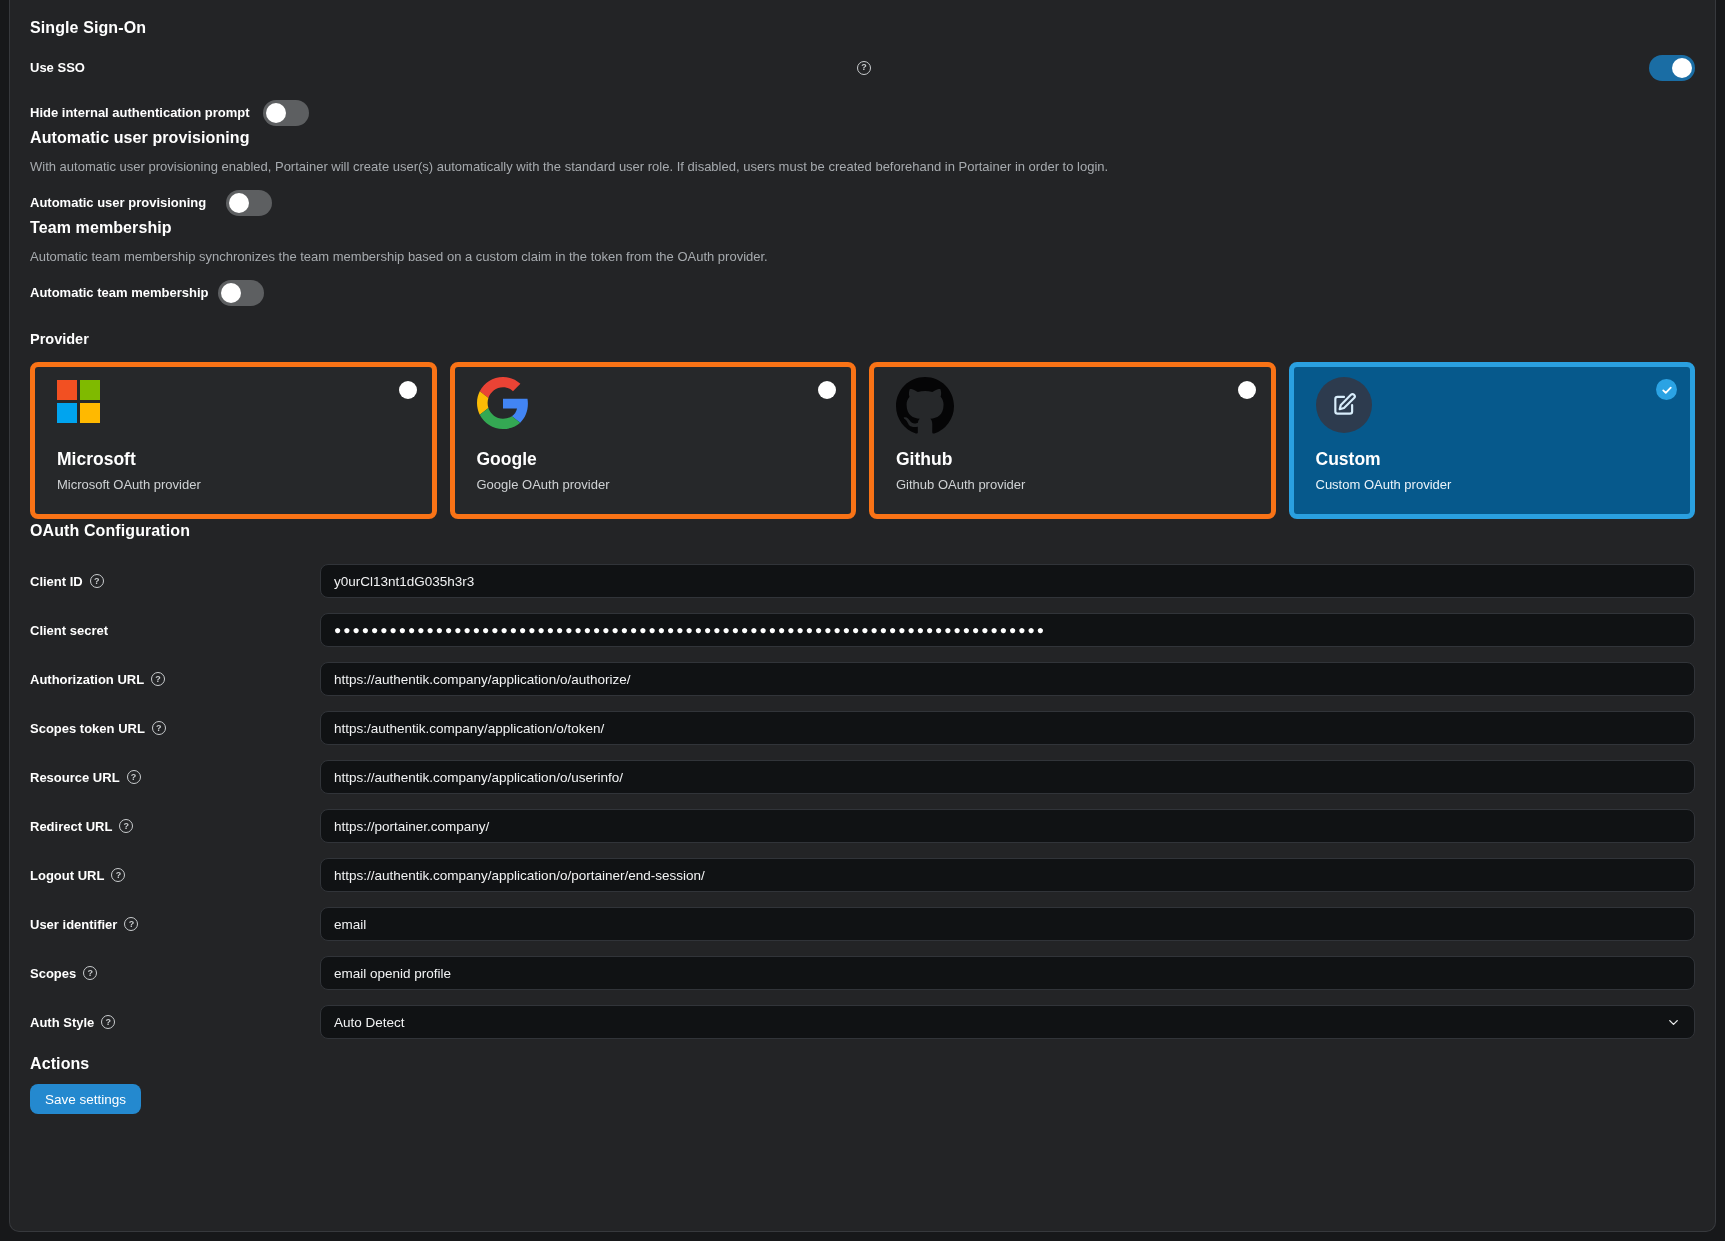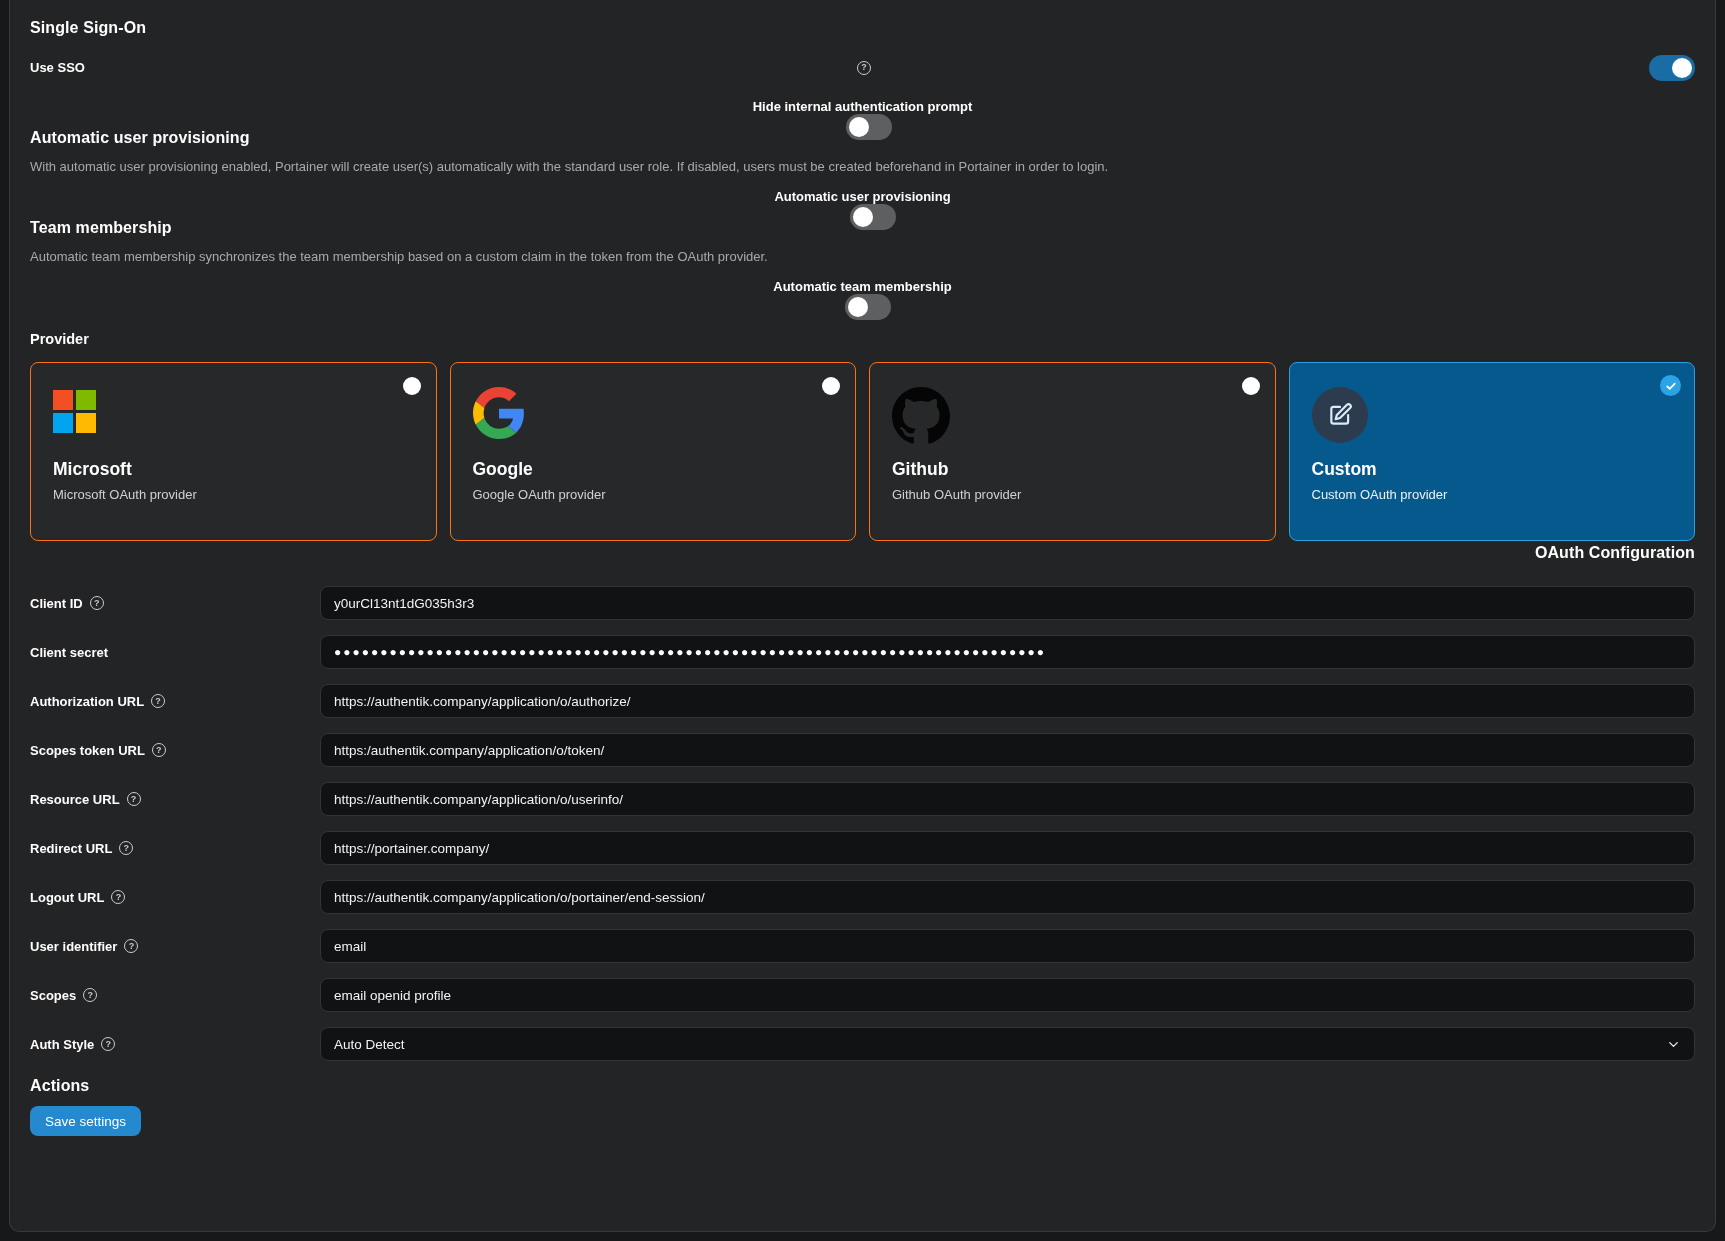--- a/index.html
+++ b/index.html
@@ -15,26 +15,26 @@
     margin:0 9px; width:1707px; height:1232px;
     background:#232426;
     border:1px solid #37393d; border-top:none;
     border-radius:0 0 10px 10px;
     padding:16px 20px 0 20px;
   }
   h2.section-title {
     margin:2px 0 0 0; font-size:16px; font-weight:700; color:#ffffff; line-height:20px;
     letter-spacing:.1px;
   }
-  .mt-24 { margin-top:24px; } .mt-32 { margin-top:32px; } .mt-44 { margin-top:44px;text-align:right; }
+  .mt-24 { margin-top:24px; } .mt-32 { margin-top:32px; } .mt-44 { margin-top:44px; }
   .desc {
     margin-top:10px; font-size:13px; line-height:17px; color:#a6aaae; font-weight:400;
   }
   .toggle-row { display:flex; align-items:center; height:27px; }
-  .toggle-row.mt { margin-top:14px;flex-direction:column; }
+  .toggle-row.mt { margin-top:14px; }
   .toggle-row.mt16 { margin-top:16px;justify-content:space-between; }
   .lbl { font-size:13px; font-weight:700; color:#ffffff; }
   .help {
     display:inline-flex; align-items:center; justify-content:center;
     width:14px; height:14px; margin-left:7px; border-radius:50%;
     border:1px solid #c9ccce; color:#c9ccce; font-size:9px; font-weight:700;
     line-height:1; flex:0 0 auto; cursor:pointer;
   }
   .toggle {
     position:relative; width:46px; height:26px; border-radius:13px;
@@ -44,22 +44,22 @@
   .toggle .knob {
     position:absolute; top:3px; left:3px; width:20px; height:20px;
     border-radius:50%; background:#ffffff;
   }
   .toggle.on { background:#1a6da4; }
   .toggle.on .knob { left:auto; right:3px; }
 
   .provider-title { margin-top:24px; font-size:14.5px; font-weight:600; color:#fdfdfd; line-height:18px; }
   .cards { display:flex; gap:13px; margin-top:14px; }
   .card {
-    position:relative; flex:1 1 0; height:179px; border-radius:8px;
-    background:#26282a; border:1px solid #f97316; padding:24px 22px 0 22px;
+    position:relative; flex:1 1 0; height:157px; border-radius:8px;
+    background:#26282a; border:5px solid #f97316; padding:10px 22px 0 22px;
     cursor:pointer;
   }
   .card.selected { background:#06598c; border-color:#2aa0e0; }
   .logo-box { height:62px; display:flex; align-items:flex-start; }
   .card-title { font-size:17.5px; font-weight:700; color:#ffffff; margin-top:9px; line-height:22px; }
   .card-sub { font-size:13px; color:#cfd2d4; margin-top:7px; line-height:16px; }
   .card.selected .card-sub { color:#eaf3f9; }
   .radio {
     position:absolute; top:14px; right:15px; width:18px; height:18px;
     border-radius:50%; background:#ffffff;

